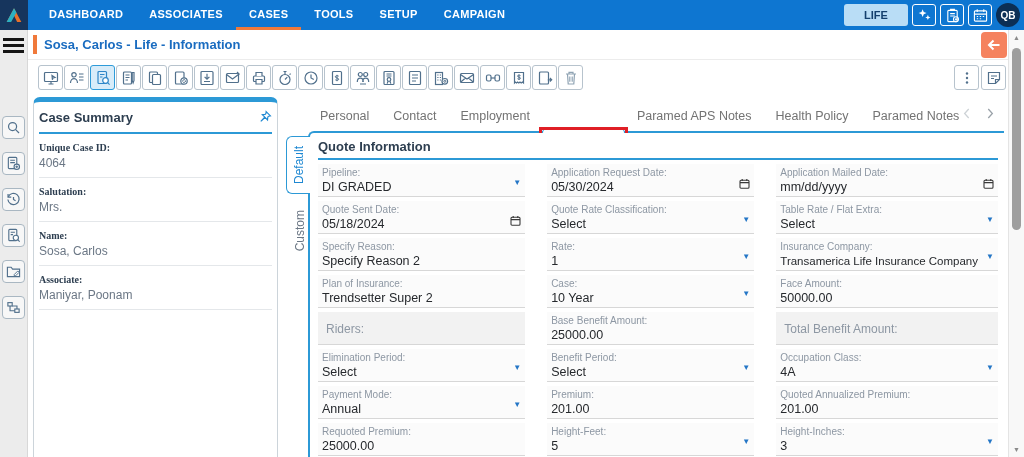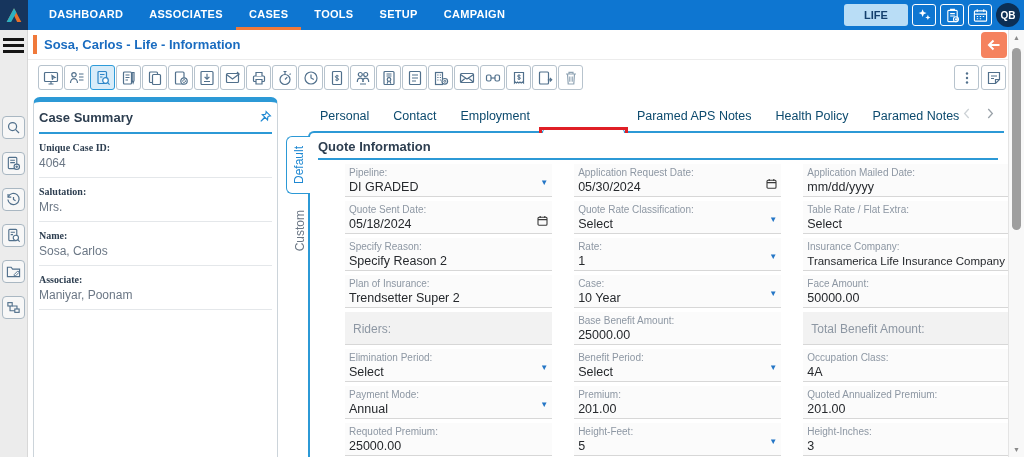--- a/index.html
+++ b/index.html
@@ -48,42 +48,42 @@
          border-top:5px solid #2c99d6;border-radius:7px 7px 0 0;box-sizing:border-box;padding:0 5px;}
   .panel-head{height:30px;display:flex;align-items:center;justify-content:space-between;border-bottom:2px solid #2c99d6;}
   .panel-title{font-size:13px;font-weight:bold;color:#2d3e50;}
   .pin{color:#1e88d2;cursor:pointer;}
   .cs-field{padding:8px 0 7px;border-bottom:1px solid #e4e7ea;}
   .cs-label{font-size:10px;font-weight:bold;color:#2d3e50;margin-bottom:3px;font-family:Liberation Serif, serif;}
   .cs-value{font-size:12px;color:#6b7785;}
 
   
   .tabs{position:absolute;left:308px;top:102px;width:652px;height:31px;display:flex;overflow:hidden;}
-  .tab{height:28px;display:flex;align-items:center;padding:0 12px;font-size:12.5px;color:#0c4a6e;cursor:pointer;white-space:nowrap;}
+  .tab{height:28px;display:flex;align-items:center;padding:0 12px;font-size:12.5px;color:#737373;cursor:pointer;white-space:nowrap;}
   .tab.active{position:relative;height:31px;background:#fff;border:1.5px solid #2c99d6;border-bottom:none;
               border-radius:5px 5px 0 0;color:#1e88d2;z-index:5;box-sizing:border-box;margin-top:26px;}
   .red-box{position:absolute;left:-4px;right:-4px;top:-2px;bottom:-1px;border:3px solid #e01f26;pointer-events:none;z-index:10;}
   .tab-nav{position:absolute;right:28px;top:107px;display:flex;gap:9px;z-index:6;}
   .chev{color:#9aa2a9;cursor:pointer;}
   .chev.disabled{color:#cdd2d6;}
 
   
   .content-box{position:absolute;left:308px;top:131px;width:696px;height:326px;border-left:2px solid #2c99d6;
                border-top:2px solid #2c99d6;border-top-left-radius:6px;background:#fff;box-sizing:border-box;}
   .vtab{position:absolute;display:flex;align-items:center;justify-content:center;cursor:pointer;}
   .vtab span{writing-mode:vertical-rl;transform:rotate(180deg);font-size:12px;}
   .vtab.active{left:286px;top:136px;width:24px;height:58px;border:1.5px solid #2c99d6;border-right:none;
                border-radius:6px 0 0 6px;background:#fff;color:#1e88d2;z-index:4;box-sizing:border-box;}
   .vtab.inactive{left:290px;top:202px;width:20px;height:58px;color:#6a7684;}
 
   
   .section-title{position:absolute;left:318px;top:139px;font-size:13px;font-weight:bold;color:#2d3e50;text-align:center;}
   .section-rule{position:absolute;left:318px;top:158px;width:680px;height:2px;background:#2c99d6;}
   .form-grid{position:absolute;left:318px;top:164px;width:680px;display:grid;grid-template-columns:1fr 1fr 1fr;
-             column-gap:22px;row-gap:4px;margin-left:27px;}
+             column-gap:22px;row-gap:4px;}
   .field{position:relative;height:33px;background:#fbfbfb;border-bottom:1px solid #d7d7d7;padding:2px 4px 0;box-sizing:border-box;}
   .f-label{font-size:10px;color:#8d97a3;line-height:13px;white-space:nowrap;overflow:hidden;}
   .f-value{font-size:12.5px;color:#26292d;line-height:17px;white-space:nowrap;overflow:hidden;padding-right:16px;}
   .field .arrow{position:absolute;right:4px;bottom:9px;font-size:8px;color:#2476c6;cursor:pointer;}
   .field .cal{position:absolute;right:4px;bottom:7px;color:#3a3a3a;cursor:pointer;}
   .f-disabled{background:#f2f2f2;}
   .f-label-only{font-size:12px;color:#8d97a3;line-height:30px;padding-left:4px;}
 
   
   .scrollbar{position:absolute;left:1008px;top:30px;width:16px;height:427px;background:#f8f8f8;border-left:1px solid #e4e4e4;box-sizing:border-box;}

